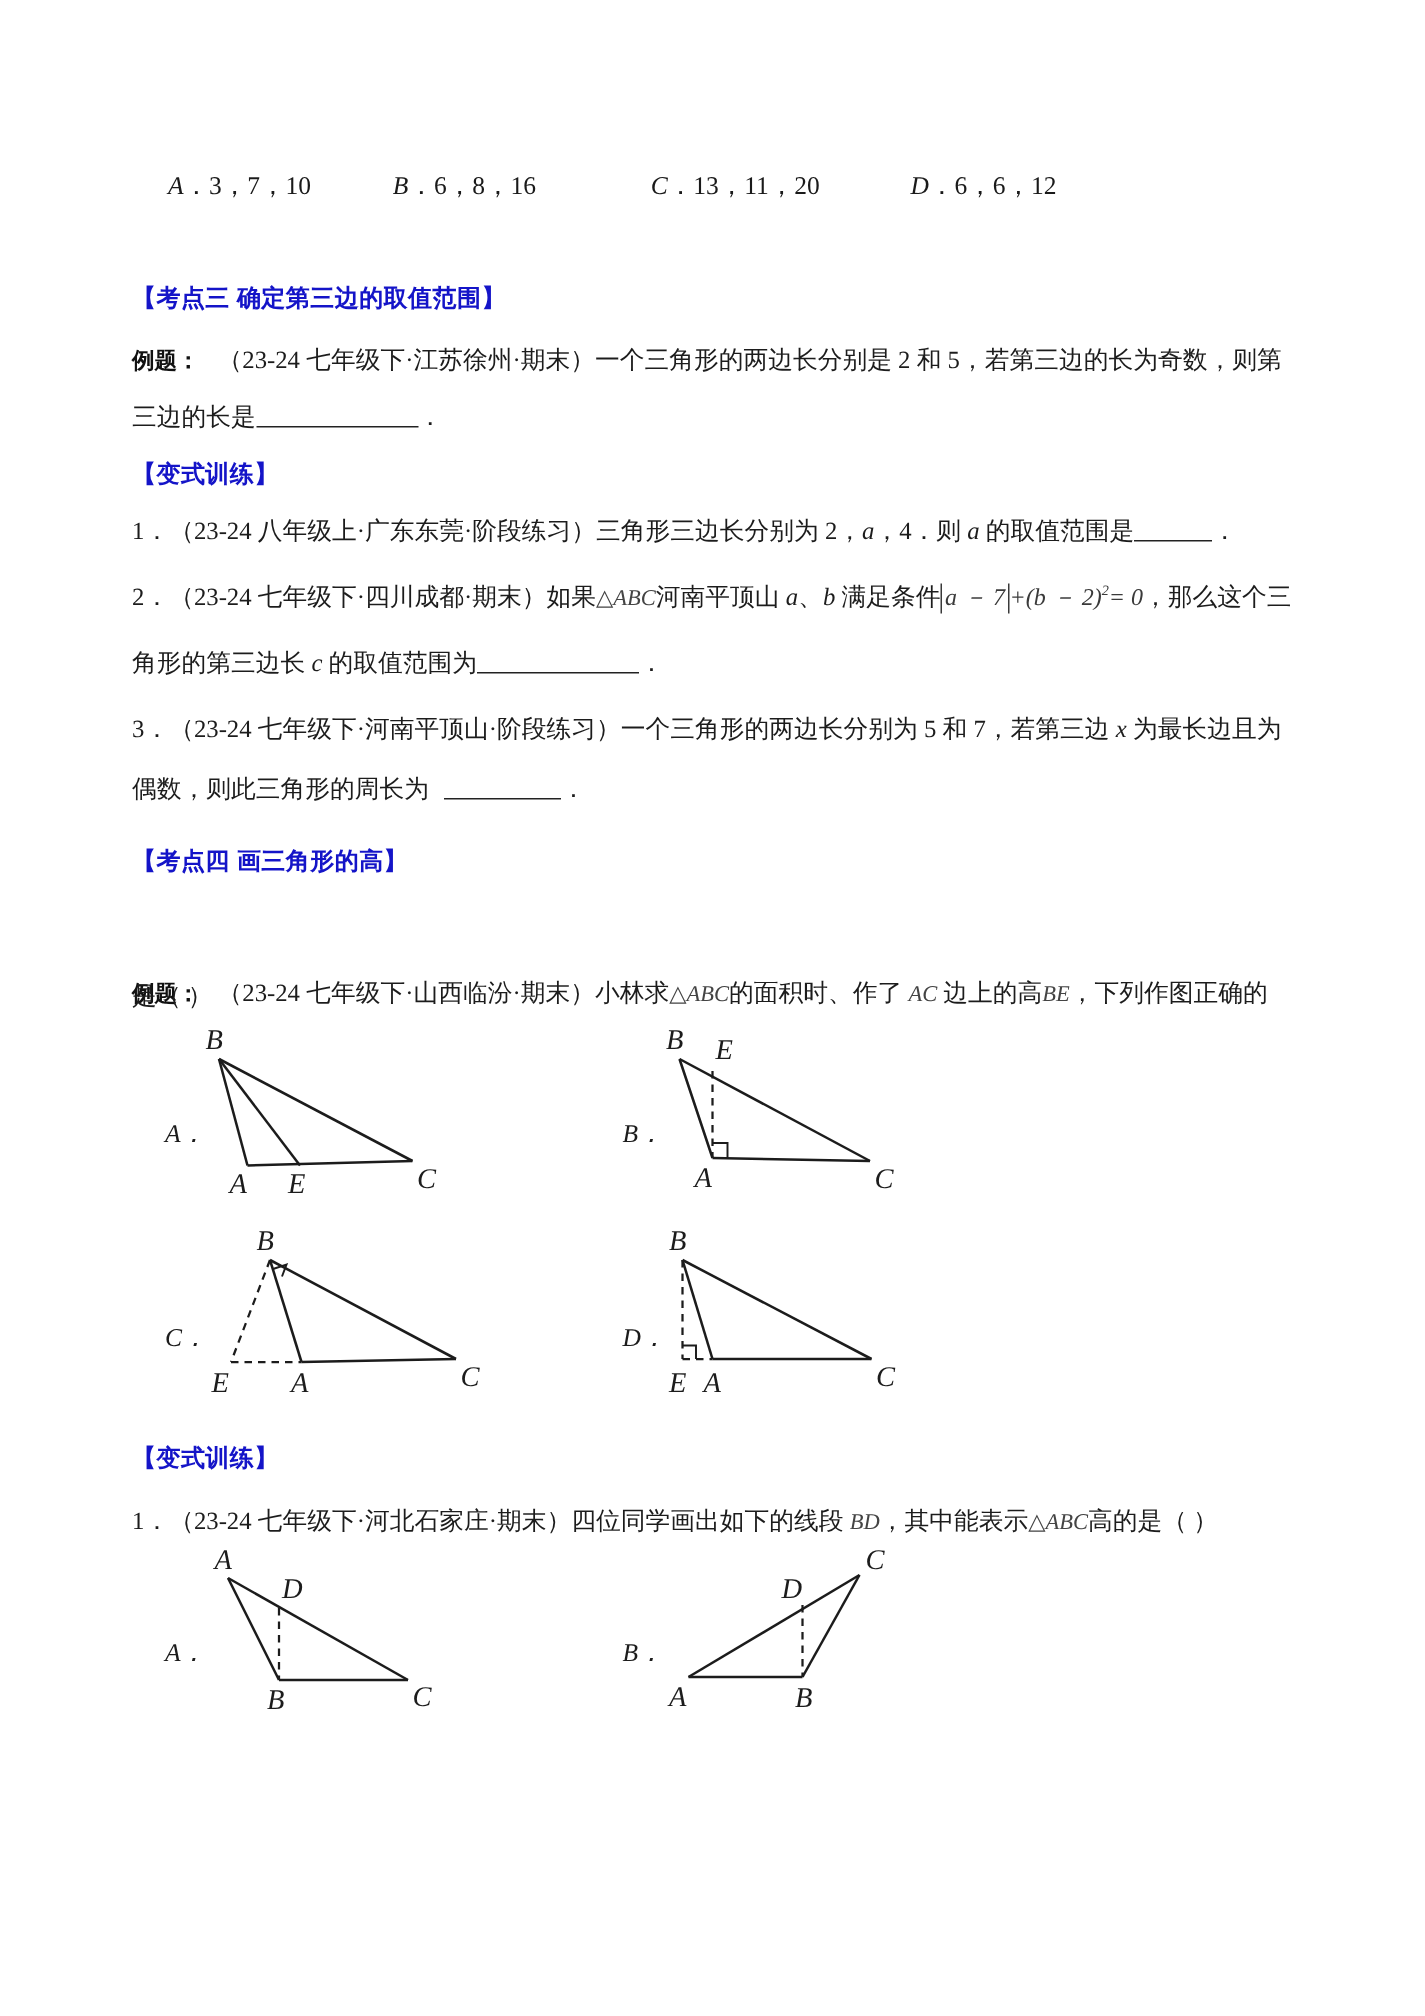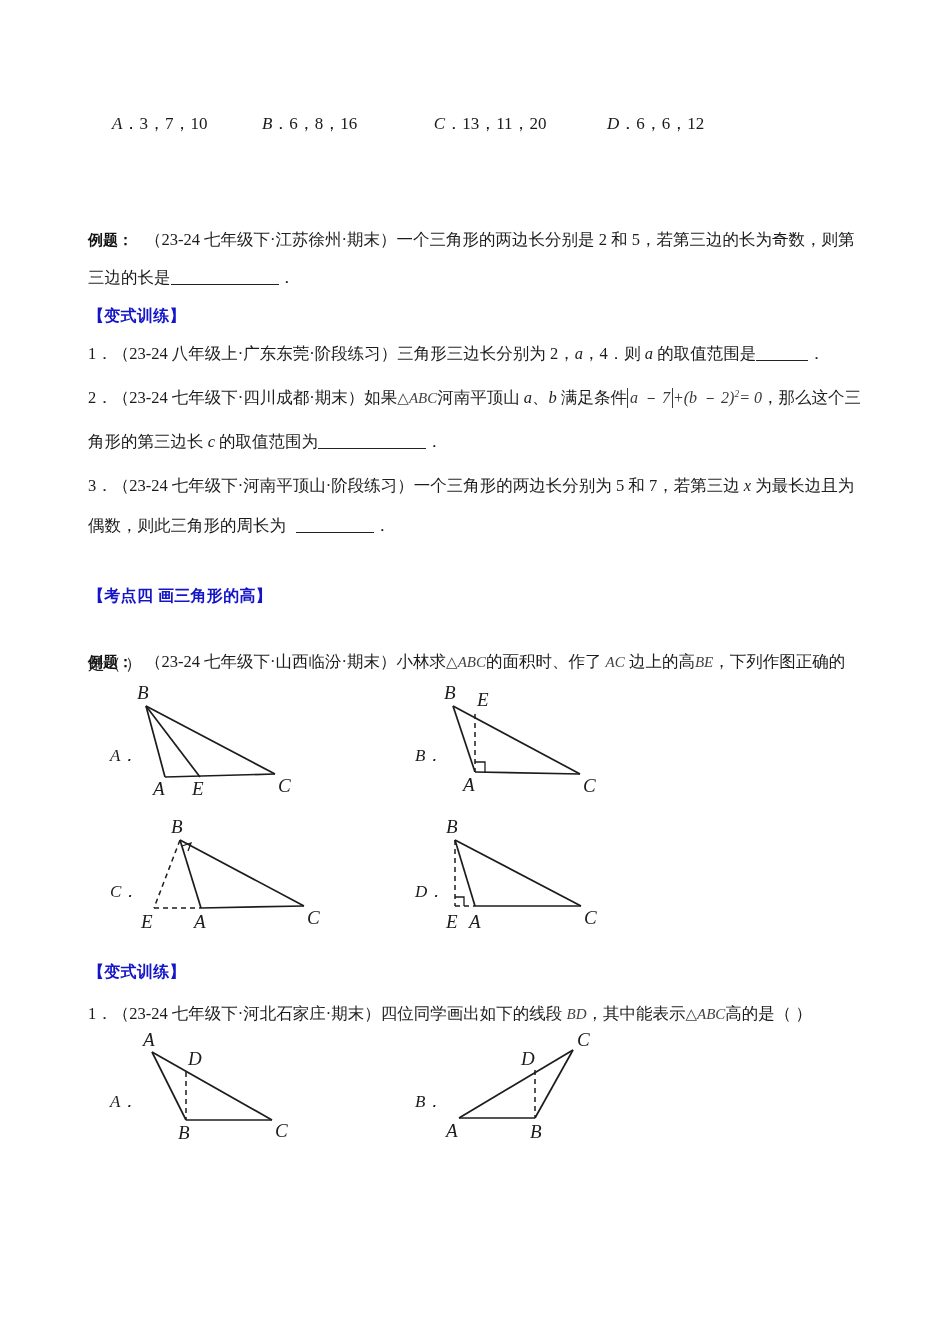--- a/index.html
+++ b/index.html
@@ -115,20 +115,21 @@
     <span style="display:inline-block;width:68px;"></span>
     <span class="opt">
       <span class="ltr">C</span><span>．</span><span>13，11，20</span>
     </span>
     <span style="display:inline-block;width:52px;"></span>
     <span class="opt">
       <span class="ltr">D</span><span>．</span><span>6，6，12</span>
     </span>
   </div>
 
+  <div class="abs heading" style="left:88px; top:189px;">【考点三 确定第三边的取值范围】</div>
 
   <div class="abs body-text" style="left:88px; top:230px;">
     <span class="label-bold">例题：</span><span style="display:inline-block;width:12px;"></span><span>（23-24 七年级下·江苏徐州·期末）一个三角形的两边长分别是 2 和 5，若第三边的长为奇数，则第</span>
   </div>
   <div class="abs body-text" style="left:88px; top:268px;">
     <span>三边的长是</span><span class="blank-l"></span><span>．</span>
   </div>
 
   <div class="abs heading" style="left:88px; top:306px;">【变式训练】</div>
 
@@ -143,21 +144,21 @@
     <span>角形的第三边长 </span><span class="var">c</span><span> 的取值范围为</span><span class="blank-l"></span><span>．</span>
   </div>
 
   <div class="abs body-text" style="left:88px; top:476px;">
     <span>3．</span><span>（23-24 七年级下·河南平顶山·阶段练习）一个三角形的两边长分别为 5 和 7，若第三边 </span><span class="var">x</span><span> 为最长边且为</span>
   </div>
   <div class="abs body-text" style="left:88px; top:516px;">
     <span>偶数，则此三角形的周长为</span><span style="display:inline-block;width:10px;"></span><span class="blank-m"></span><span>．</span>
   </div>
 
-  <div class="abs heading" style="left:88px; top:586px;">【考点四 画三角形的高】</div>
+  <div class="abs heading" style="left:88px; top:564px;">【考点四 画三角形的高】</div>
 
   <div class="abs body-text" style="left:88px; top:652px;">
     <span class="label-bold">例题：</span><span style="display:inline-block;width:12px;"></span><span>（23-24 七年级下·山西临汾·期末）小林求</span><span class="mi" style="font-size:15px;">△ABC</span><span>的面积时、作了 </span><span class="mi" style="font-size:15px;">AC</span><span> 边上的高</span><span class="mi" style="font-size:15px;">BE</span><span>，下列作图正确的</span>
   </div>
   <div class="abs body-text" style="left:88px; top:654px;">是（      ）</div>
 
   <div class="fig" style="left:108px; top:682px;">
     <span class="fig-letter" style="left:2px; top:62px;">A．</span>
     <svg width="200" height="115" viewBox="0 0 200 115">
 

